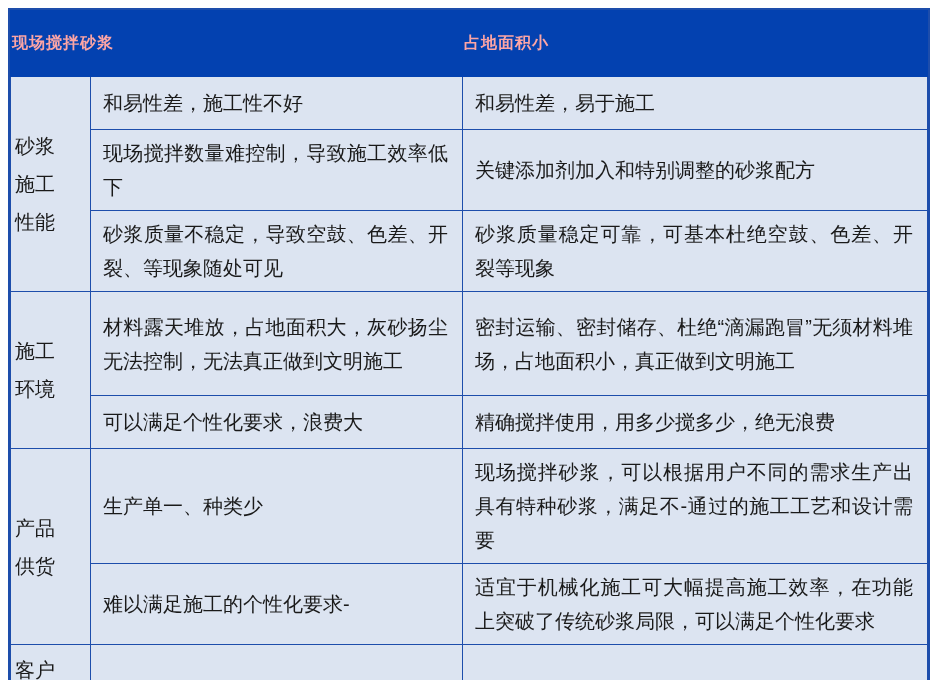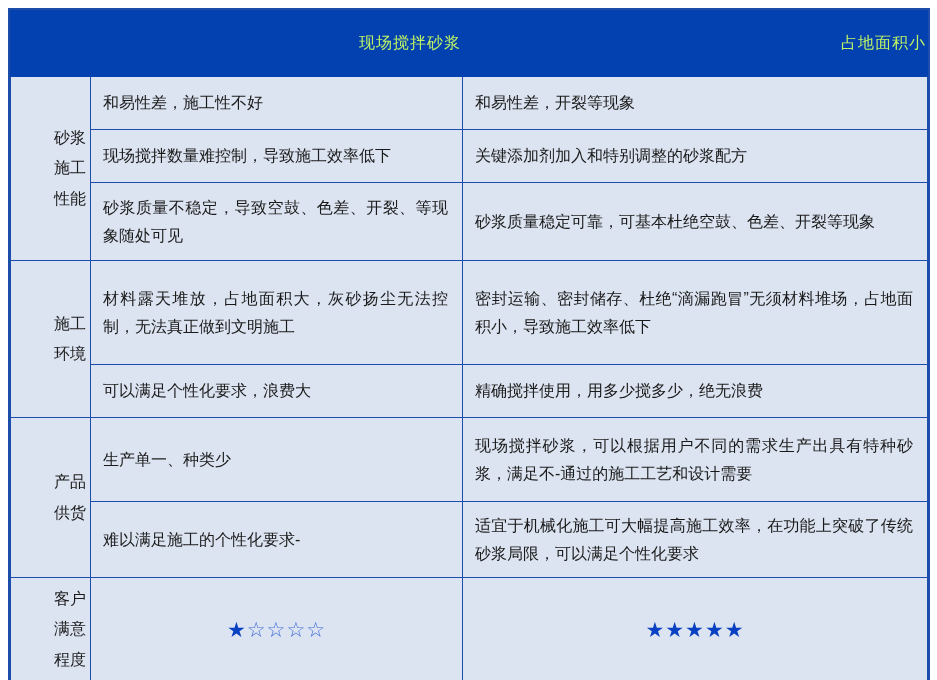--- a/index.html
+++ b/index.html
@@ -23,41 +23,41 @@
     width: 100%;
     border-collapse: collapse;
     table-layout: fixed;
   }
   col.c-label { width: 80px; }
   col.c-site  { width: 372px; }
   col.c-fz    { width: auto; }
 
   th.hdr {
     background: #0341b0;
-    color: #bef264;
+    color: #fca5a5;
     border: 1px solid #0341b0;
     height: 63px;
-    font-weight: normal;
+    font-weight: bold;
     font-size: 16px;
-    text-align: right;
+    text-align: left;
     letter-spacing: 1px;
   }
   td {
     border: 1px solid #1d4dab;
     background: #dce4f1;
     color: #1a1a1a;
-    font-size: 16px;
+    font-size: 20px;
     line-height: 1.7;
     padding: 6px 14px 6px 12px;
     vertical-align: middle;
     word-break: break-all;
   }
   td.body-cell { text-align: justify; }
   td.sec-label {
-    text-align: right;
+    text-align: left;
     white-space: pre-line;
     line-height: 1.9;
     padding: 6px 4px;
   }
   .h55  { height: 53px; }
   .h80  { height: 78px; }
   .h106 { height: 104px; }
   .h86  { height: 84px; }
   .h78  { height: 76px; }
   .h72  { height: 70px; }
@@ -86,36 +86,36 @@
         <tr>
       <th class="hdr" colspan="2">现场搅拌砂浆</th>
       <th class="hdr">占地面积小</th>
     </tr>
 
     <tr class="h55">
       <td class="sec-label" rowspan="3">砂浆
 施工
 性能</td>
       <td class="body-cell">和易性差，施工性不好</td>
-      <td class="body-cell">和易性差，开裂等现象</td>
+      <td class="body-cell">和易性差，易于施工</td>
     </tr>
     <tr class="h55">
       <td class="body-cell">现场搅拌数量难控制，导致施工效率低下</td>
       <td class="body-cell">关键添加剂加入和特别调整的砂浆配方</td>
     </tr>
     <tr class="h80">
       <td class="body-cell">砂浆质量不稳定，导致空鼓、色差、开裂、等现象随处可见</td>
       <td class="body-cell">砂浆质量稳定可靠，可基本杜绝空鼓、色差、开裂等现象</td>
     </tr>
 
     <tr class="h106">
       <td class="sec-label" rowspan="2">施工
 环境</td>
       <td class="body-cell">材料露天堆放，占地面积大，灰砂扬尘无法控制，无法真正做到文明施工</td>
-      <td class="body-cell">密封运输、密封储存、杜绝“滴漏跑冒”无须材料堆场，占地面积小，导致施工效率低下</td>
+      <td class="body-cell">密封运输、密封储存、杜绝“滴漏跑冒”无须材料堆场，占地面积小，真正做到文明施工</td>
     </tr>
     <tr class="h55">
       <td class="body-cell">可以满足个性化要求，浪费大</td>
       <td class="body-cell">精确搅拌使用，用多少搅多少，绝无浪费</td>
     </tr>
 
     <tr class="h86">
       <td class="sec-label" rowspan="2">产品
 供货</td>
       <td class="body-cell">生产单一、种类少</td>

